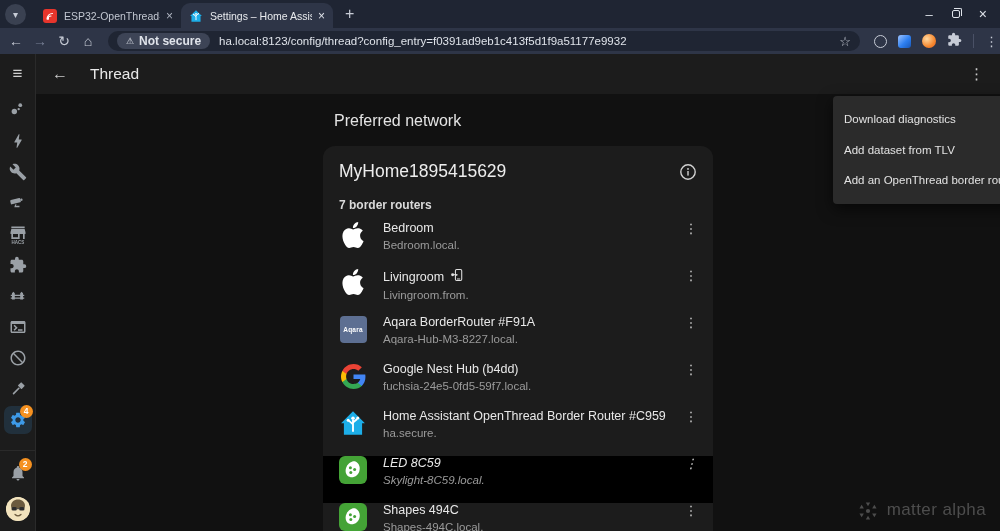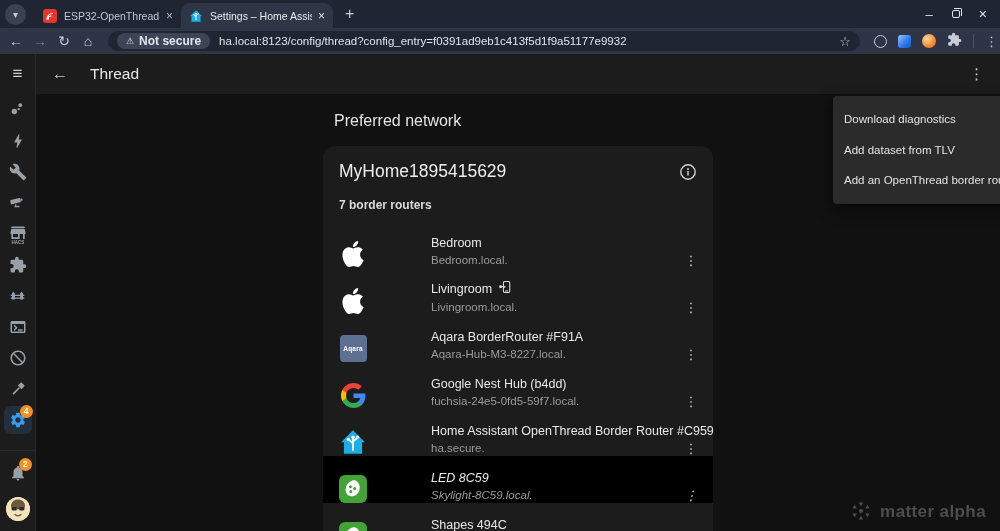--- a/index.html
+++ b/index.html
@@ -93,21 +93,21 @@
   .section-title { position:absolute; left:298px; top:18px; font-size:16px;
     color:#e4e4e4;text-align:right; }
   .card { position:absolute; left:287px; top:52px; width:390px; height:600px;
     background:#1c1c1c; border-radius:12px; }
   .card-head { padding:15px 16px 0; }
   .net-row { display:flex; align-items:flex-start; }
   .net-name { font-size:17.5px; color:#ededed; flex:1; }
   .info-ic { flex:none; margin-top:2px; }
   .net-sub { font-size:12px; font-weight:700; color:#dadada; margin-top:13px; }
   .rows { margin-top:9px; }
-  .row { height:47px; display:flex; align-items:flex-end; padding:0 13px 0 16px;gap:48px; }
+  .row { height:47px; display:flex; align-items:flex-start; padding:0 13px 0 16px; }
   .row.highlight { background:#000000;font-style:italic; }
   .row-icon { width:28px; height:28px; flex:none; margin-right:16px; display:flex;
     align-items:center; justify-content:center; }
   .aqara-tile { width:27px; height:27px; background:#5d6f92; border-radius:4px;
     color:#fff; font-size:6.5px; font-weight:700; display:flex; align-items:center;
     justify-content:center; letter-spacing:.2px; }
   .row-text { flex:1; min-width:0; }
   .row-name { font-size:12.5px; color:#e8e8e8; display:flex; align-items:center;
     gap:6px; white-space:nowrap; }
   .row-host { font-size:11.5px; color:#9b9b9b; margin-top:3px; white-space:nowrap; }
@@ -115,21 +115,21 @@
 
   
   .dropdown { position:absolute; left:833px; top:96px; width:188px;
     background:#2b2b2b; border-radius:4px; padding:8px 0;
     box-shadow:0 5px 15px rgba(0,0,0,.6); z-index:30; }
   .dd-item { height:30.5px; display:flex; align-items:center; padding:0 11px;
     font-size:11.5px; color:#e2e2e2; white-space:nowrap; }
 
   
   .watermark { position:absolute; right:14px; bottom:9px; display:flex;
-    align-items:flex-end; gap:8px;font-weight:bold; }
+    align-items:flex-start; gap:8px; }
   .watermark .wm-label { color:#4d4d4d; font-size:17px; letter-spacing:.4px; }
 </style>
 </head>
 <body>
 
 <div class="window">
 
   <div class="tabstrip">
     <div class="tab-search-btn">
       <span>▾</span>
@@ -337,21 +337,21 @@
         <span class="key-badge">
           <svg width="14" height="14" viewBox="0 0 16 16">
                         <rect x="6.2" y="1.8" width="7.2" height="12.4" rx="1.4" stroke="#e0e0e0" stroke-width="1.2" fill="none"></rect>
                         <rect x="8" y="12" width="3.6" height="1.1" fill="#e0e0e0"></rect>
                         <circle cx="3" cy="7.6" r="1.7" fill="#e0e0e0"></circle>
                         <rect x="4" y="7.1" width="4.5" height="1.1" fill="#e0e0e0"></rect>
                         <rect x="7.2" y="7.1" width="1" height="2" fill="#e0e0e0"></rect>
                       </svg>
         </span>
       </span>
-      <span class="row-host">Livingroom.local.</span>
+      <span class="row-host">Livingroom.from.</span>
     </span>
     <span class="row-menu">⋮</span>
   </div>
 
   <div class="row">
     <span class="row-icon">
                   <span class="aqara-tile">Aqara</span>
                 </span>
     <span class="row-text">
       <span class="row-name">

